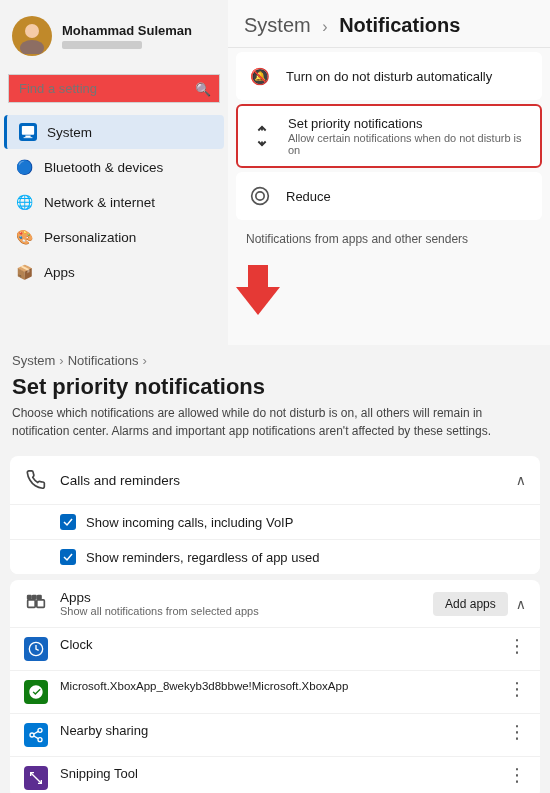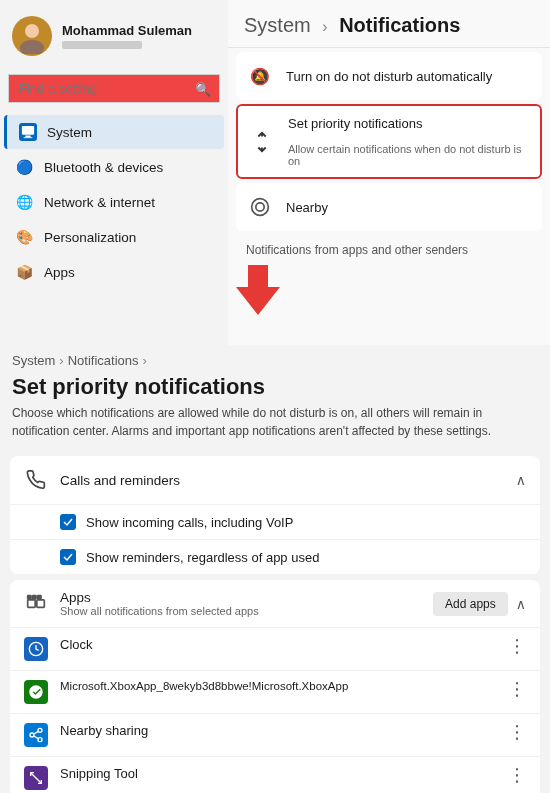--- a/index.html
+++ b/index.html
@@ -142,21 +142,21 @@
       margin-right: 12px;
       flex-shrink: 0;
       display: flex;
       align-items: center;
       justify-content: center;
       font-size: 16px;
       color: #444;
     }
     .setting-text { flex: 1; }
     .setting-title { font-size: 13px; color: #1a1a1a; font-weight: 500; }
-    .setting-sub { font-size: 11px; color: #666; margin-top: 12px; }
+    .setting-sub { font-size: 11px; color: #666; margin-top: 1px; }
 
     
     .bottom-section {
       background: #f3f3f3;
       width: 100%;
       padding: 0;
     }
 
     .bottom-breadcrumb {
       padding: 8px 12px 4px 12px;
@@ -420,21 +420,21 @@
       </div>
 
       <div class="setting-item">
         <div class="setting-icon" style="font-size:16px;">
           <svg viewBox="0 0 24 24" width="20" height="20" fill="none" stroke="#555" stroke-width="2">
             <circle cx="12" cy="12" r="10"></circle>
             <circle cx="12" cy="12" r="5"></circle>
           </svg>
         </div>
         <div class="setting-text">
-          <div class="setting-title">Nearby</div>
+          <div class="setting-title">Reduce</div>
         </div>
       </div>
 
       <div style="font-size:12px;color:#555;padding:8px 10px 4px 10px;">Notifications from apps and other senders</div>
     </div>
   </div>
 </div>
 
 <div class="arrow-wrap">
   <div class="arrow-stem"></div>

